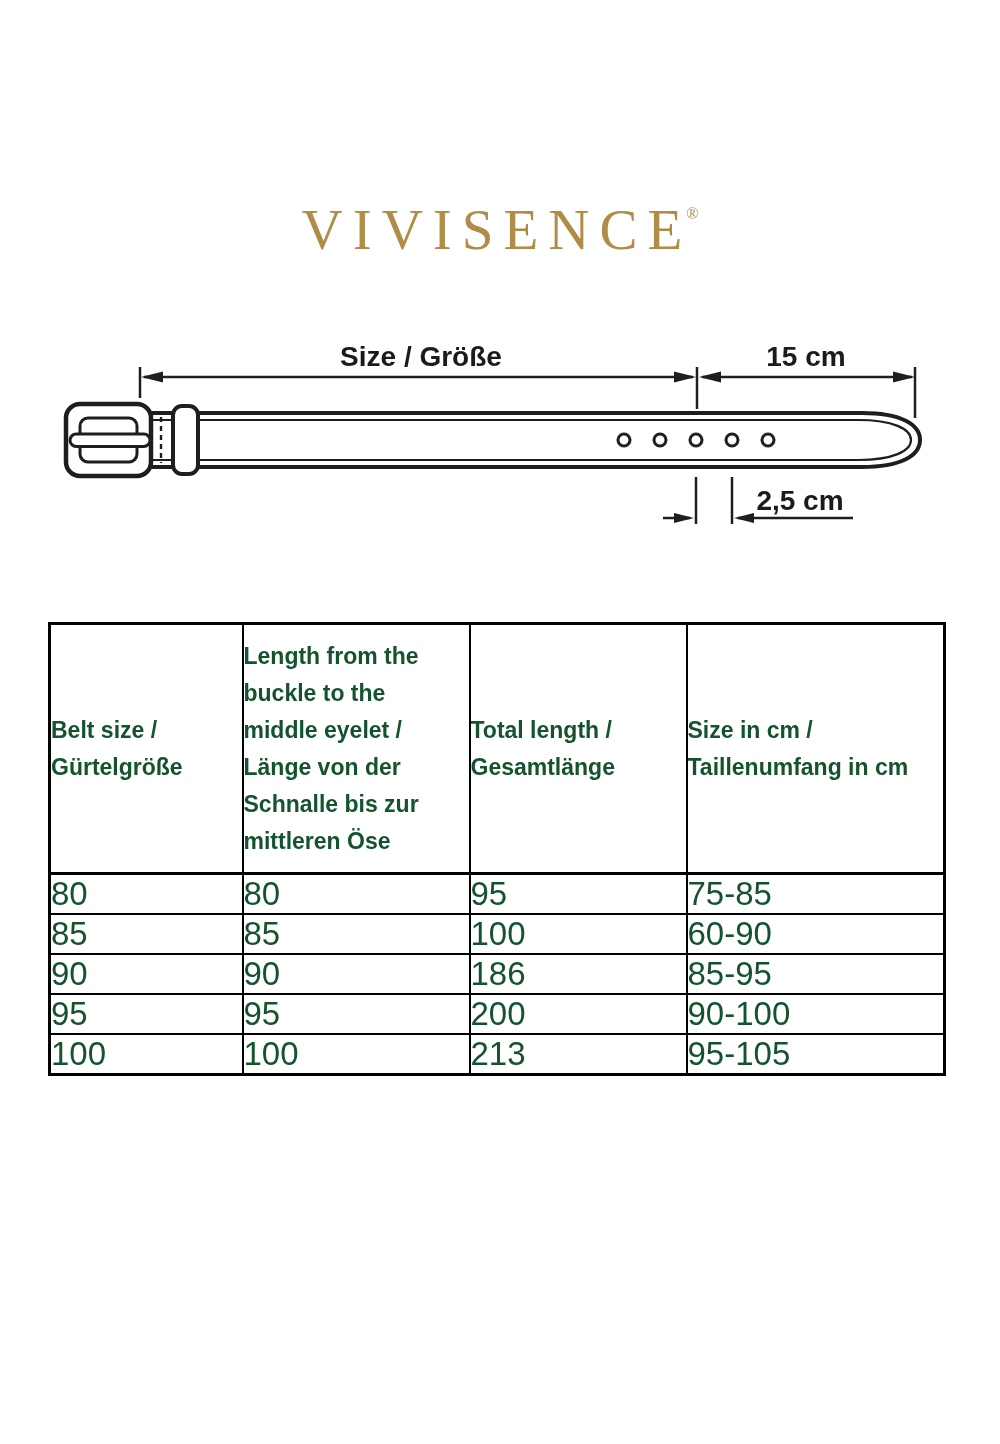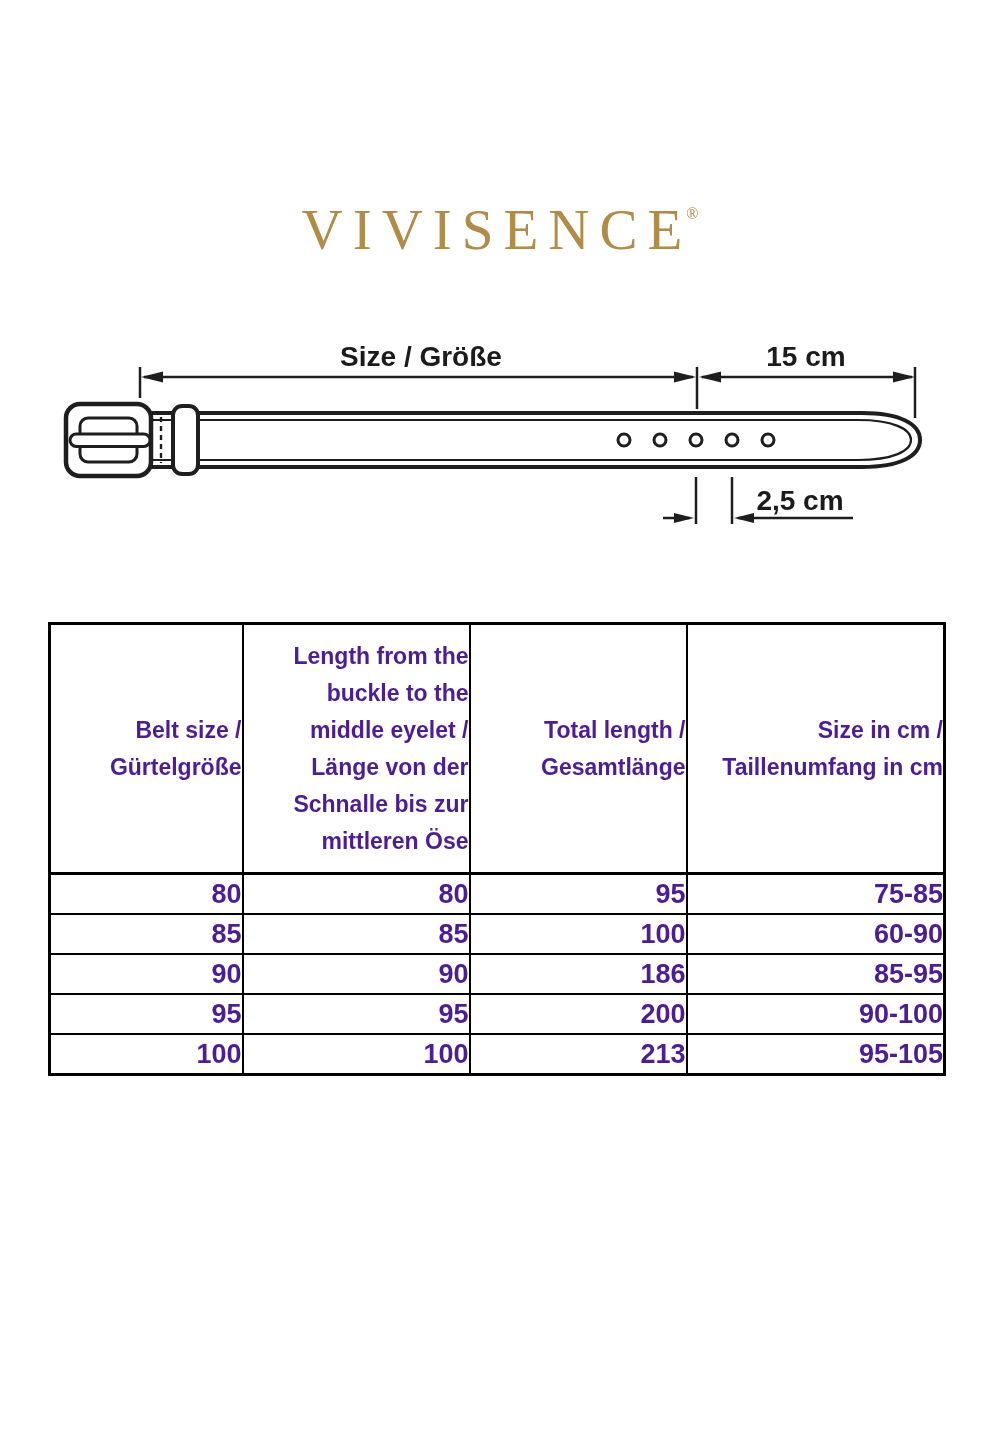--- a/index.html
+++ b/index.html
@@ -29,28 +29,28 @@
     font-size:28px; fill:#1b1b1b; text-anchor:middle;
   }
 
   
   .size-table {
     position:absolute; left:48px; top:622px; width:895px;
     border-collapse:collapse; table-layout:fixed; background:#ffffff;
     border:3px solid #000000;
   }
   .size-table th, .size-table td {
-    border:2px solid #000000; text-align:right; vertical-align:middle;
-    padding:0; color:#4c1d95; overflow:hidden;
+    border:2px solid #000000; text-align:left; vertical-align:middle;
+    padding:0; color:#14532d; overflow:hidden;
   }
   .size-table thead th {
     font-size:23px; font-weight:700; line-height:37px;
     white-space:pre-line; height:247px; border-bottom:3px solid #000000;
   }
-  .size-table tbody td { font-size:27px; font-weight:700; height:38px; }
+  .size-table tbody td { font-size:33px; font-weight:400; height:38px; }
 </style>
 </head>
 <body>
 
 <div class="page">
 
   <div class="brand-header">
     <span class="brand-name">VIVISENCE</span><span class="brand-reg">®</span>
   </div>
 

